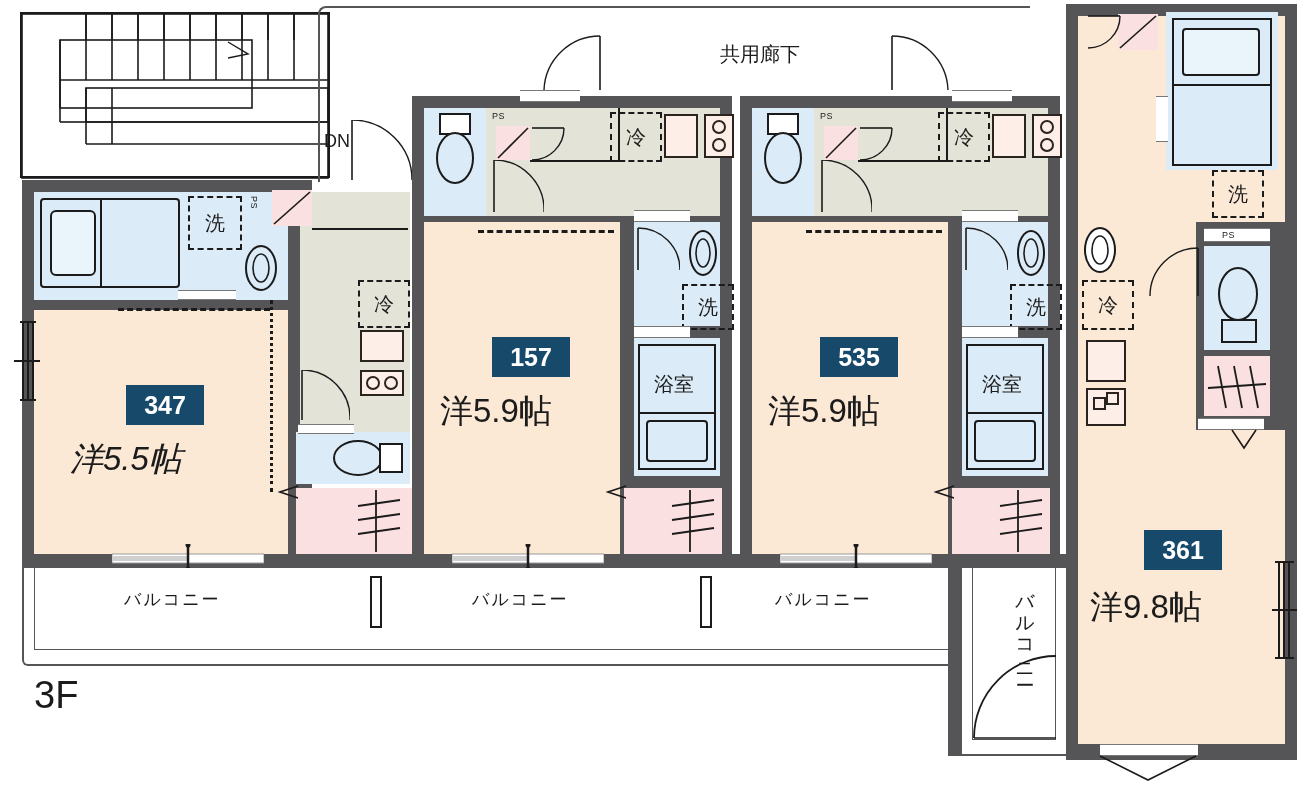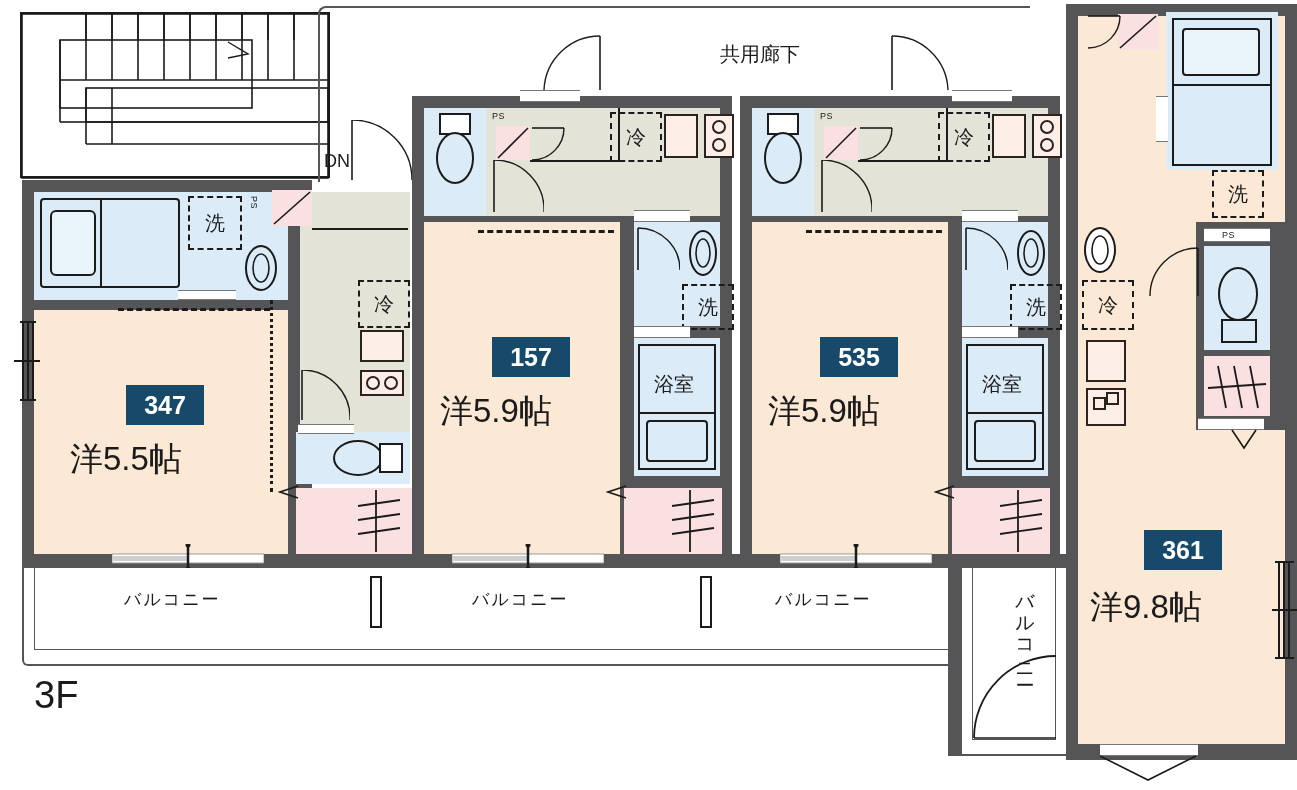--- a/index.html
+++ b/index.html
@@ -18,21 +18,21 @@
   .hairline{border:1px solid #444;background:transparent;}
 
   
   .lbl{position:absolute;color:#1b1b1b;white-space:nowrap;line-height:1;}
   .lbl-area{font-size:33px;letter-spacing:0px;}
   .lbl-mid{font-size:20px;}
   .lbl-sm{font-size:17px;}
   .lbl-xs{font-size:9px;letter-spacing:0.5px;}
   .lbl-floor{font-size:38px;}
   .lbl-corridor{font-size:20px;}
-  .lbl-dn{font-size:18px;margin-top:20px;}
+  .lbl-dn{font-size:18px;}
 
   .badge{position:absolute;background:#17496b;color:#ffffff;font-weight:bold;
          font-size:25px;display:flex;align-items:center;justify-content:center;
          letter-spacing:0px;}
 
   .dashbox{position:absolute;border:2px dashed #1b1b1b;display:flex;
            align-items:center;justify-content:center;font-size:20px;color:#1b1b1b;
            background:transparent;}
 
   .vtext{writing-mode:vertical-rl;text-orientation:upright;font-size:19px;
@@ -140,21 +140,21 @@
   <div class="abs wet" style="left:296px;top:432px;width:114px;height:52px;"></div>
   <div class="abs" style="left:330px;top:436px;width:74px;height:44px;">
     <svg width="74" height="44">
         <ellipse cx="28" cy="22" rx="24" ry="17" fill="#dbecf8" stroke="#1b1b1b" stroke-width="2"></ellipse>
     <rect x="50" y="8" width="22" height="28" fill="#ffffff" stroke="#1b1b1b" stroke-width="2"></rect>
       </svg>
   </div>
   <div class="abs win" style="left:298px;top:424px;width:56px;height:10px;"></div>
 
   <div class="badge" style="left:126px;top:385px;width:78px;height:40px;">347</div>
-  <div class="lbl lbl-area" style="left:70px;top:442px;">洋5.5帖</div>
+  <div class="lbl lbl-area" style="left:70px;top:442px;font-style:italic;">洋5.5帖</div>
   <div class="abs" style="left:118px;top:308px;width:152px;height:0;border-top:3px dashed #1b1b1b;"></div>
   <div class="abs" style="left:270px;top:300px;width:0;height:192px;border-left:3px dotted #1b1b1b;"></div>
 
   <div class="abs" style="left:14px;top:318px;width:26px;height:86px;">
     <svg width="26" height="86">
         <g stroke="#1b1b1b" stroke-width="2" fill="none">
       <line x1="9" y1="4" x2="9" y2="82"></line>
           <line x1="14" y1="4" x2="14" y2="82"></line>
           <line x1="19" y1="4" x2="19" y2="82"></line>
       <line x1="6" y1="4" x2="22" y2="4"></line>

